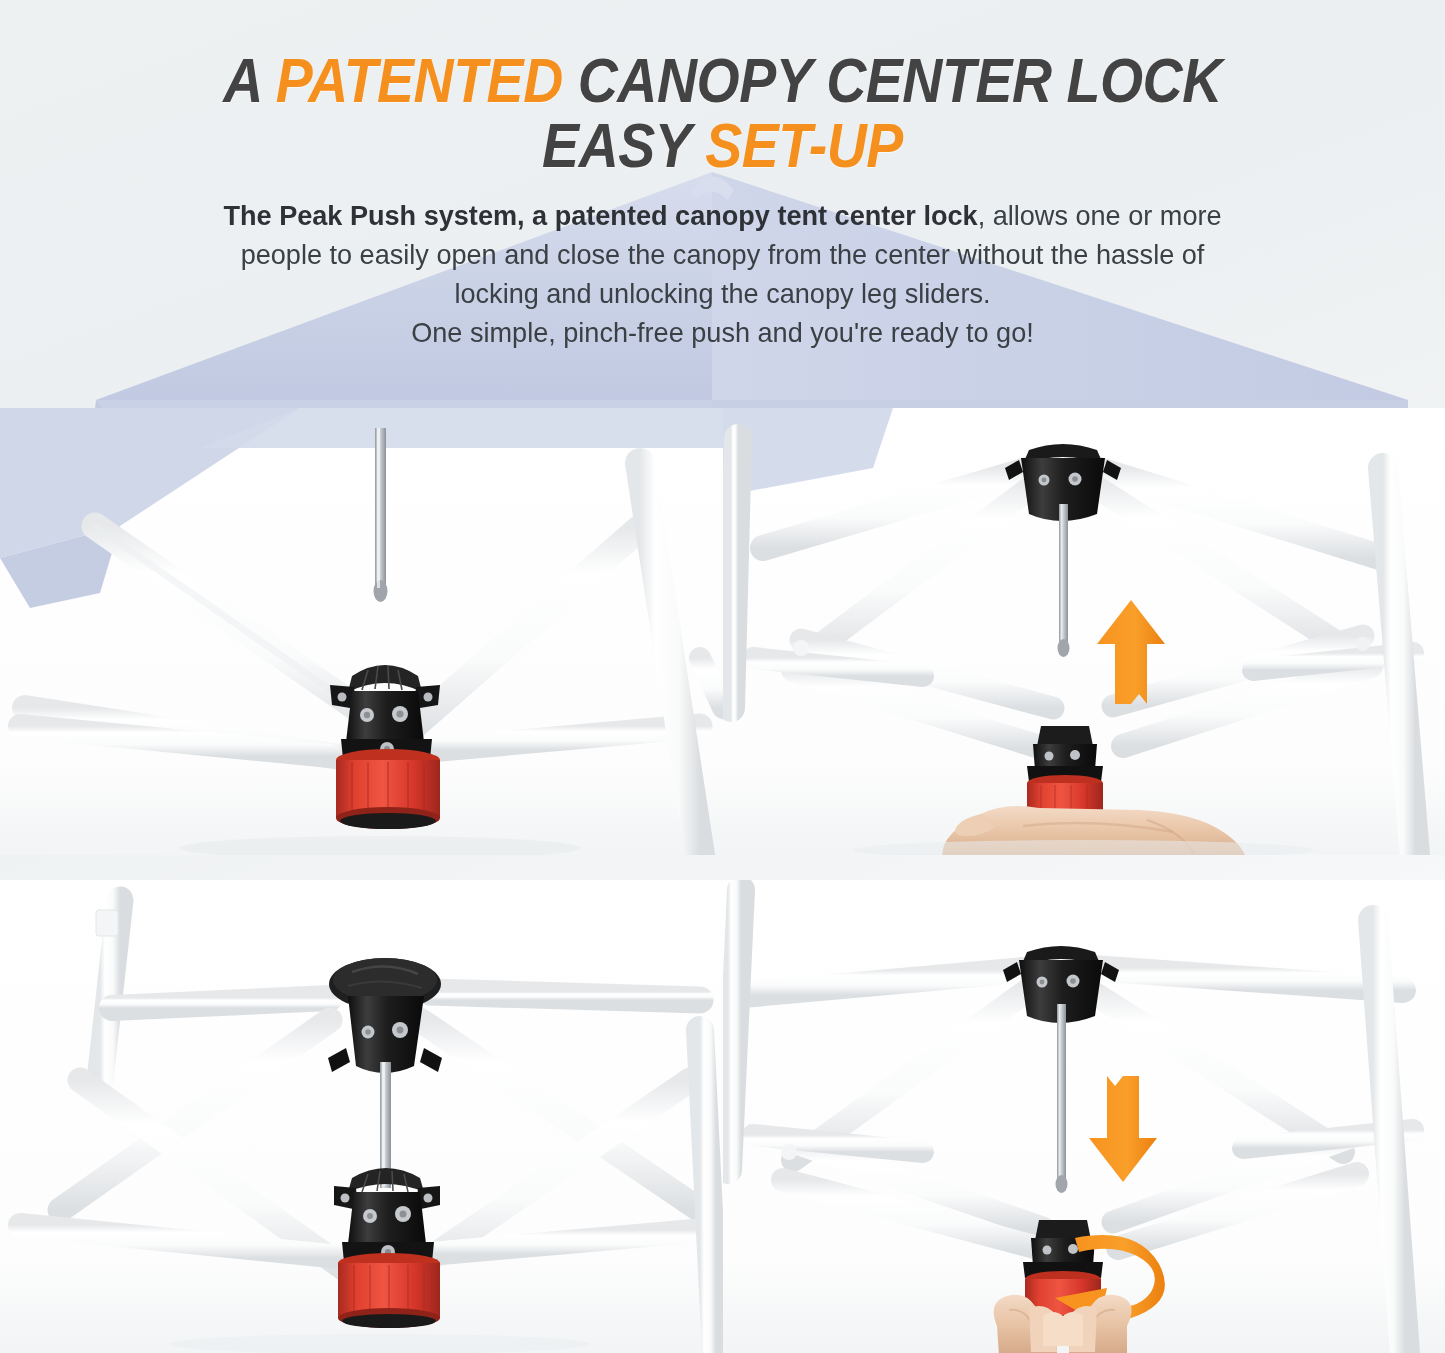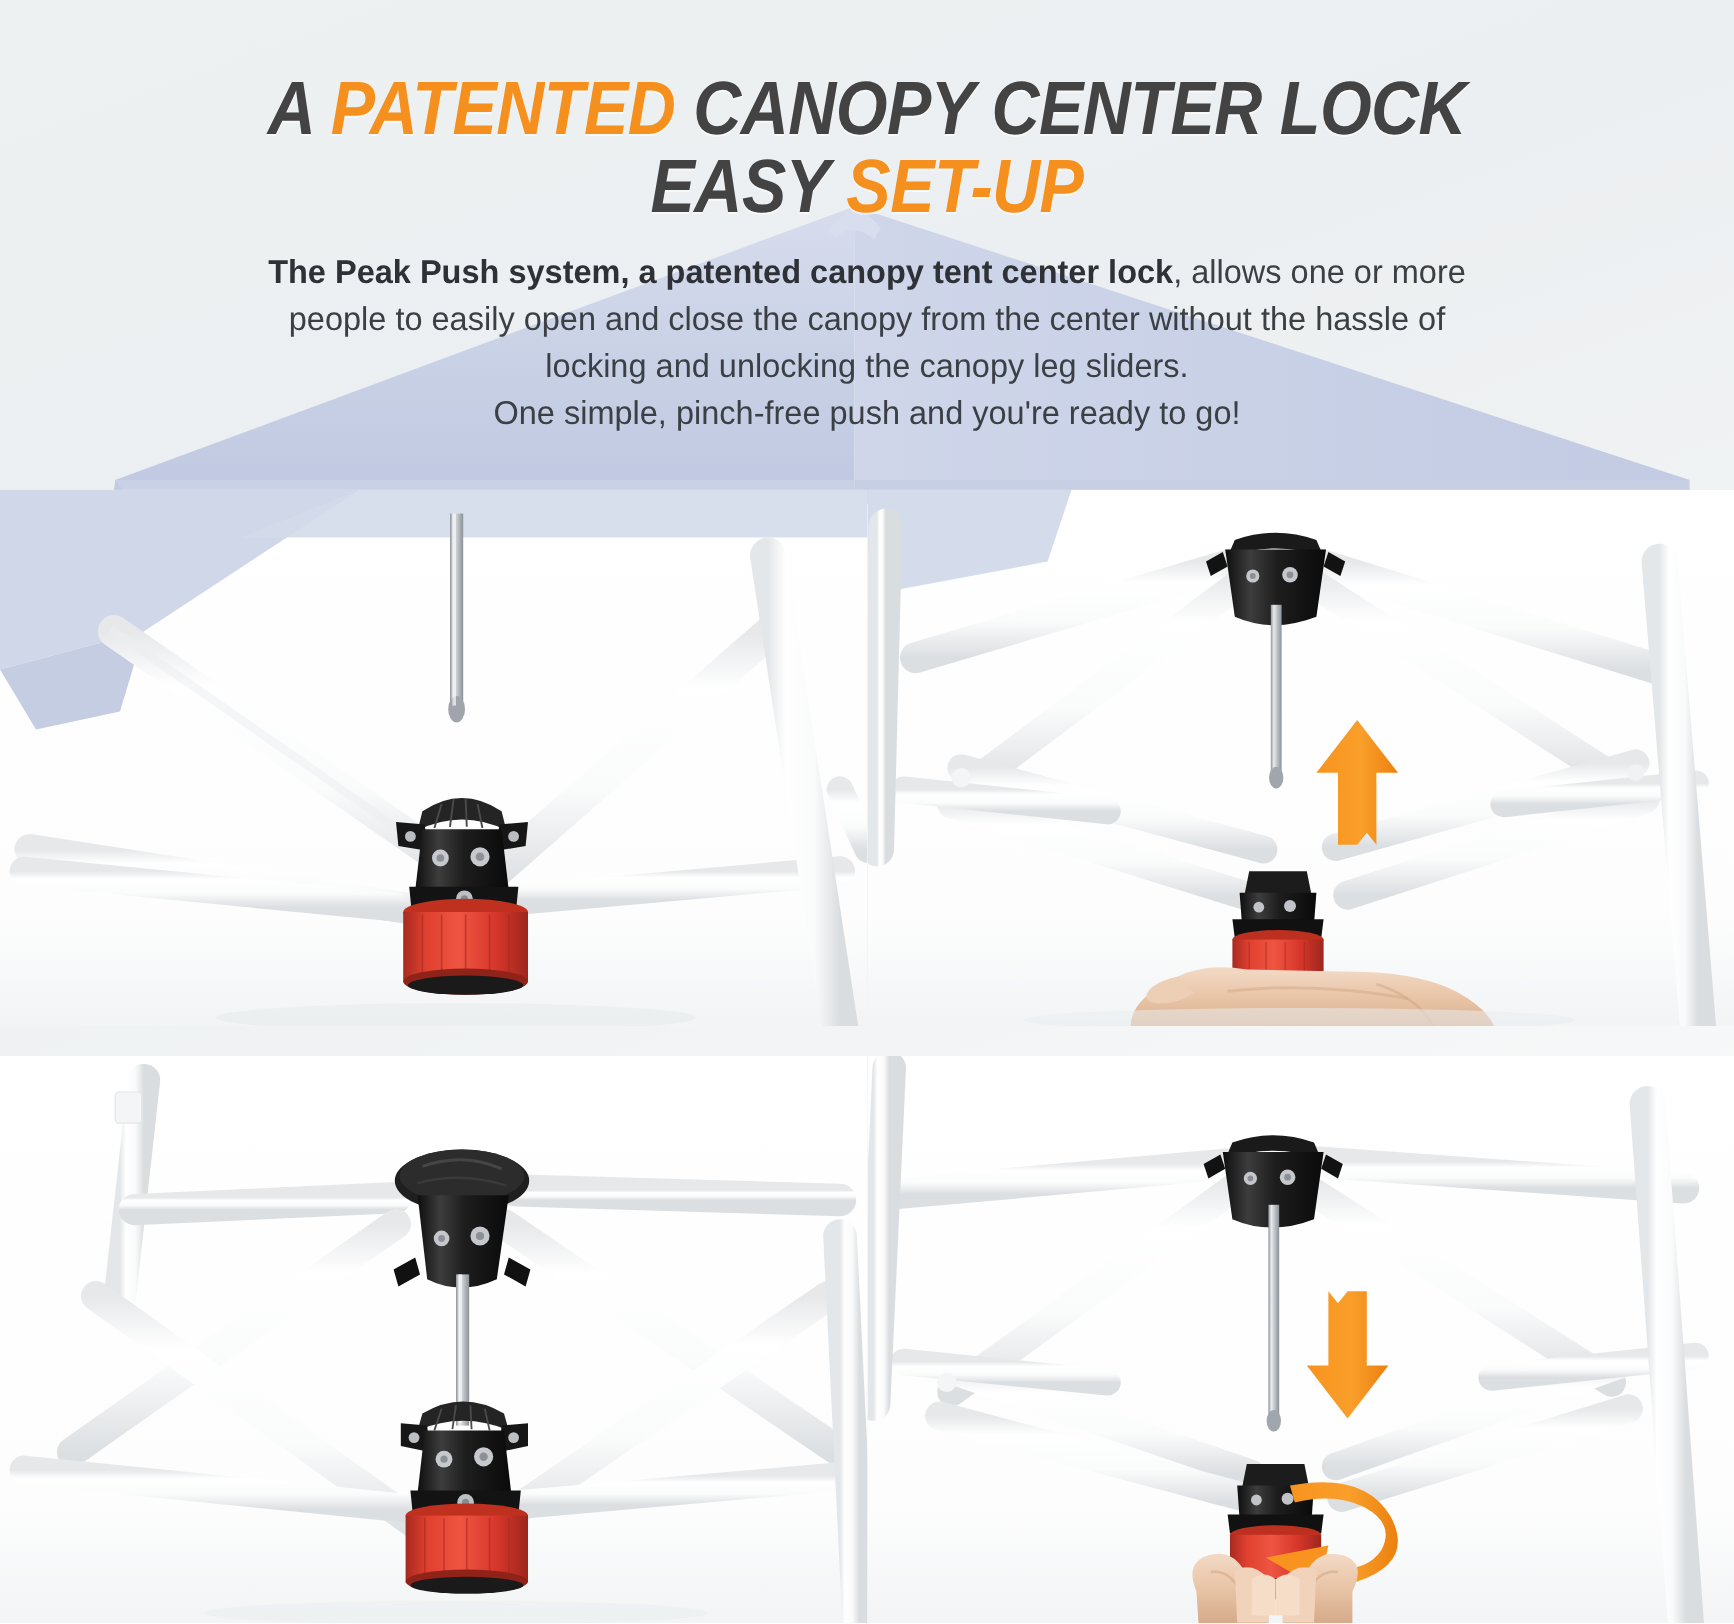--- a/index.html
+++ b/index.html
@@ -20,21 +20,20 @@
   }
 
   
   .header-wrap {
     position: absolute;
     left: 0; top: 0;
     width: 1445px;
     z-index: 30;
     text-align: center;
     pointer-events: none;
-    margin-top: 11px;
   }
   .headline {
     margin: 0;
     padding-top: 48px;
     font-family: "Liberation Sans Narrow", "Liberation Sans", sans-serif;
     font-weight: 700;
     font-style: italic;
     font-size: 63px;
     line-height: 1.03;
     letter-spacing: -0.5px;

